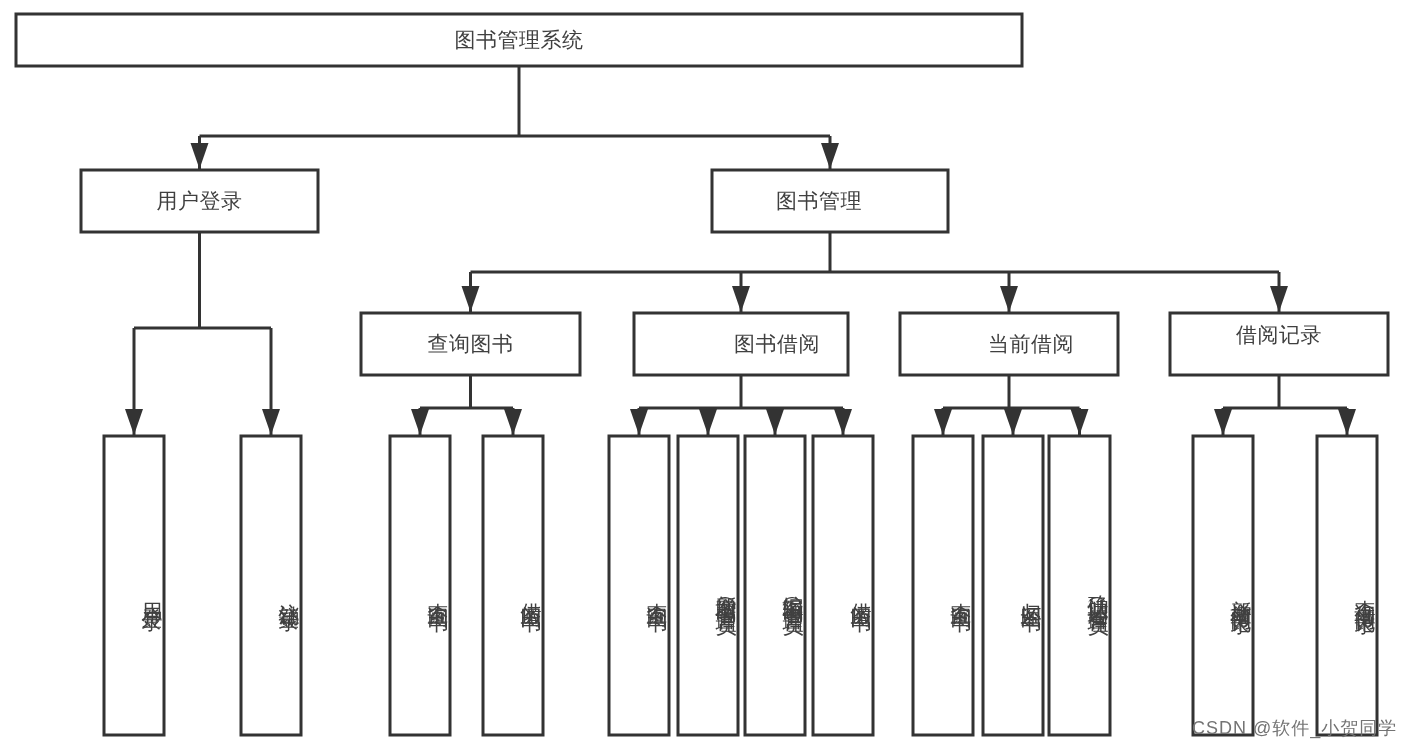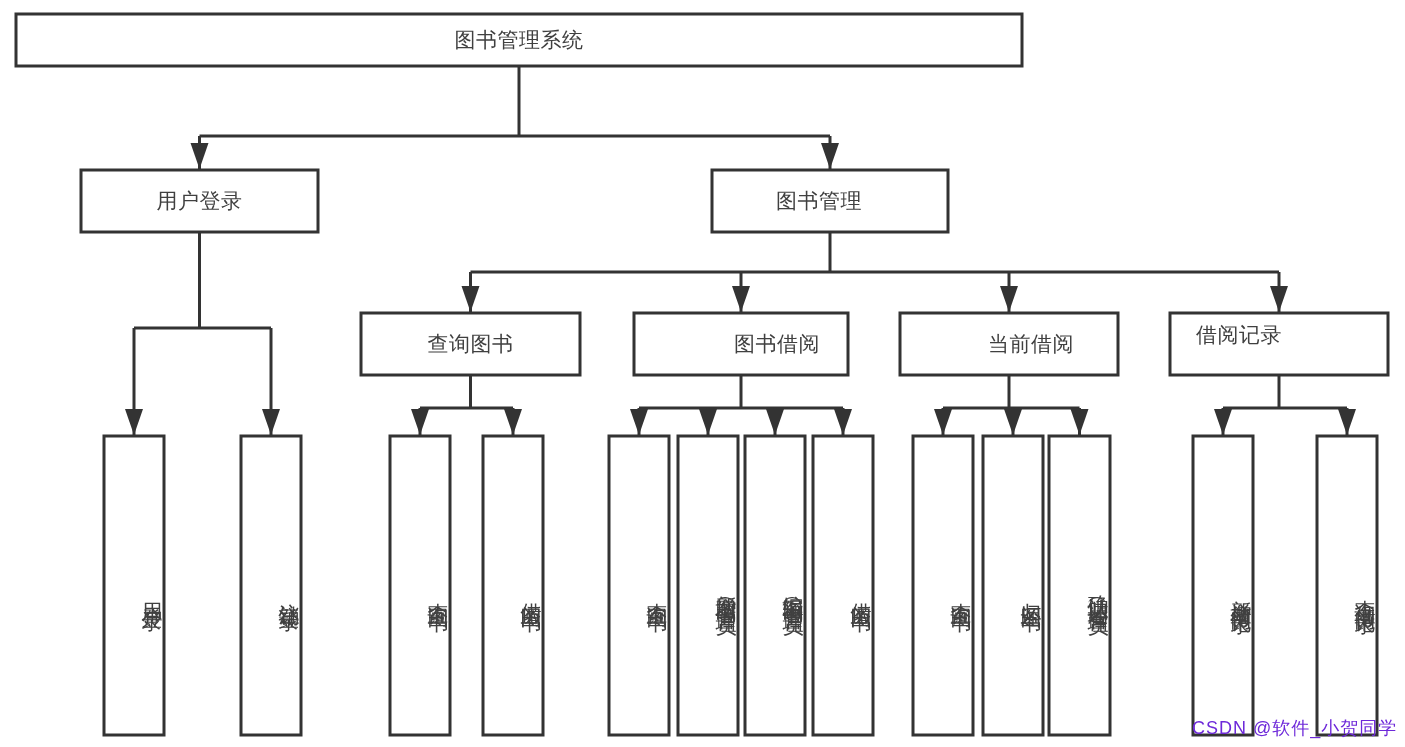--- a/index.html
+++ b/index.html
@@ -156,29 +156,29 @@
 
   <div id="label-layer">
       <div class="node-label" style="left: 16px; top: 14px; width: 1006px; height: 52px;">图书管理系统</div>
       <div class="node-label" style="left: 81px; top: 170px; width: 237px; height: 62px;">用户登录</div>
       <div class="node-label" style="left: 712px; top: 170px; width: 214px; height: 62px;">图书管理</div>
       <div class="node-label vertical" style="left: 104px; top: 436px; width: 60px; height: 299px;">用户登录</div>
       <div class="node-label vertical" style="left: 241px; top: 436px; width: 60px; height: 299px;">注销登录</div>
       <div class="node-label" style="left: 361px; top: 313px; width: 219px; height: 62px;">查询图书</div>
       <div class="node-label" style="left: 634px; top: 313px; width: 214px; height: 62px; padding-left: 36px;">图书借阅</div>
       <div class="node-label" style="left: 900px; top: 313px; width: 198px; height: 62px; margin-left: 32px;">当前借阅</div>
-      <div class="node-label" style="left: 1130px; top: 313px; width: 218px; height: 44px; border-radius: 15px;">借阅记录</div>
+      <div class="node-label" style="left: 1170px; top: 313px; width: 218px; height: 44px; border-radius: 15px;">借阅记录</div>
       <div class="node-label vertical" style="left: 390px; top: 436px; width: 60px; height: 299px;">查询图书</div>
       <div class="node-label vertical" style="left: 483px; top: 436px; width: 60px; height: 299px;">借阅图书</div>
       <div class="node-label vertical" style="left: 609px; top: 436px; width: 60px; height: 299px;">查询图书</div>
       <div class="node-label vertical" style="left: 678px; top: 436px; width: 60px; height: 299px;">新增图书（管理员）</div>
       <div class="node-label vertical" style="left: 745px; top: 436px; width: 60px; height: 299px;">编辑图书（管理员）</div>
       <div class="node-label vertical" style="left: 813px; top: 436px; width: 60px; height: 299px;">借阅图书</div>
       <div class="node-label vertical" style="left: 913px; top: 436px; width: 60px; height: 299px;">查询图书</div>
       <div class="node-label vertical" style="left: 983px; top: 436px; width: 60px; height: 299px;">归还图书</div>
       <div class="node-label vertical" style="left: 1049px; top: 436px; width: 61px; height: 299px;">确认归还（管理员）</div>
       <div class="node-label vertical" style="left: 1193px; top: 436px; width: 60px; height: 299px;">新增借阅记录</div>
       <div class="node-label vertical" style="left: 1317px; top: 436px; width: 60px; height: 299px;">查询借阅记录</div>
     </div>
 
-  <div class="watermark" style="left: 1192px; top: 716px; color: #6d28d9;">CSDN @软件_小贺同学</div>
+  <div class="watermark" style="left: 1192px; top: 716px; color: #737373;">CSDN @软件_小贺同学</div>
 
 </div>
 
 </body></html>

